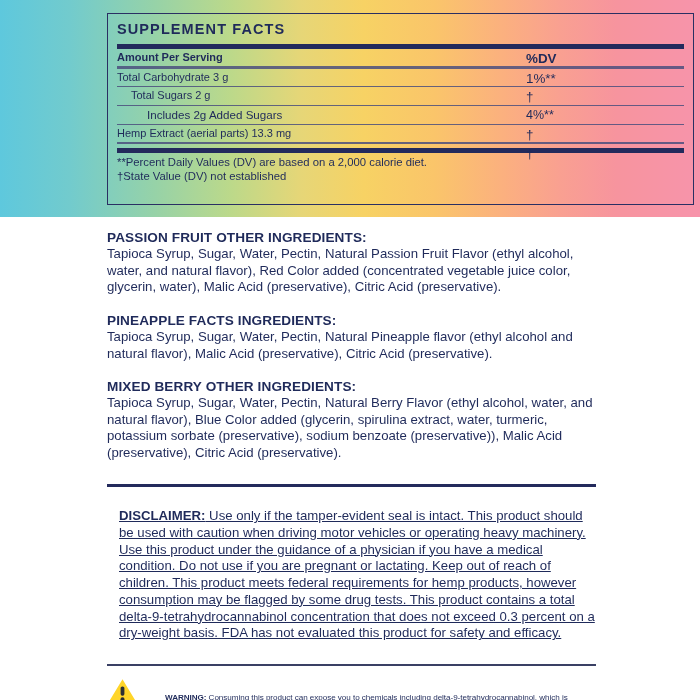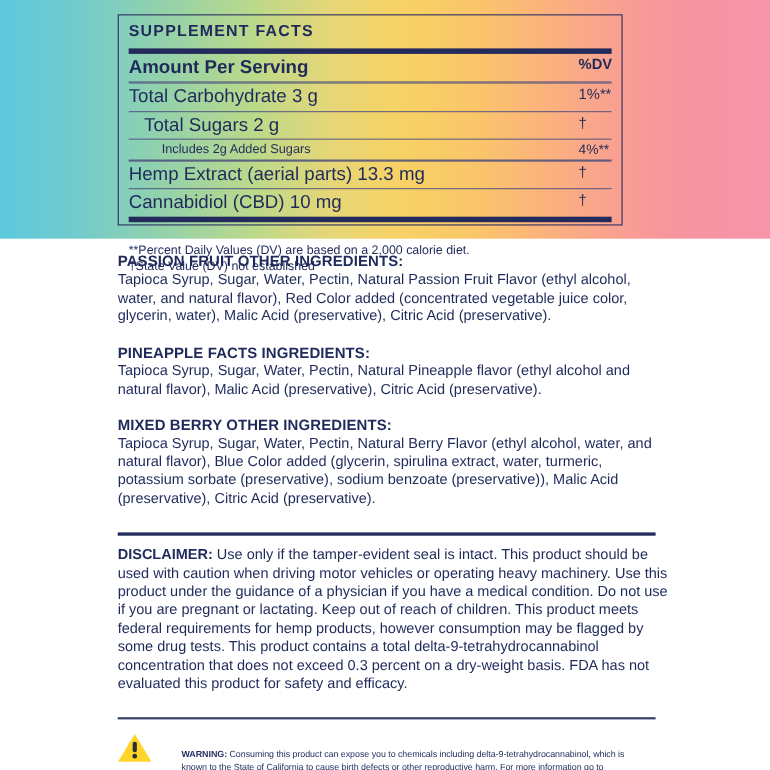--- a/index.html
+++ b/index.html
@@ -34,21 +34,21 @@
       #f7949e 88%,
       #f794ab 100%
     );
     box-sizing: border-box;
   }
 
   #supplement-facts-panel {
     position: absolute;
     left: 107px;
     top: 13px;
-    width: 459px;
+    width: 587px;
     height: 192px;
     border: 1.5px solid #2a2f63;
     box-sizing: border-box;
     padding: 6px 9px 4px 9px;
   }
 
   .sf-title {
     font-size: 14.5px;
     font-weight: bold;
     letter-spacing: 1.1px;
@@ -79,39 +79,39 @@
 
   .sf-row {
     display: flex;
     align-items: baseline;
     justify-content: flex-start;
     padding: 2px 0 2px 0;
     position: relative;
   }
   .sf-row .label {
     flex: 0 0 auto;
-    font-size: 17px;
+    font-size: 11px;
     line-height: 1.2;
   }
   .sf-row .dv {
     position: absolute;
     left: 409px;
     font-size: 13.4px;
     line-height: 1.2;
   }
   .sf-row.header .label,
   .sf-row.header .dv {
     font-weight: bold;
   }
   .sf-row.indent1 .label { padding-left: 14px; }
   .sf-row.indent2 .label { padding-left: 30px; font-size: 11.6px; }
   .sf-row.indent2 .dv { font-size: 12.5px; }
 
   .sf-footnotes {
-    padding-top: 19px;
+    padding-top: 2px;
     font-size: 11.3px;
     line-height: 1.28;
   }
   .sf-footnotes div { white-space: nowrap; }
 
   
   #content {
     position: relative;
     padding: 0 0 0 0;
     width: 700px;
@@ -143,21 +143,22 @@
     width: 489px;
     height: 3.4px;
     background: #232a5c;
   }
   #disclaimer-block {
     padding-top: 9px;
   }
   .disclaimer-text {
     font-size: 13.2px;
     line-height: 1.27;
-    margin: 0;
+    margin: 12px;
+    text-decoration: underline;
   }
   .disclaimer-text b { font-weight: bold; }
 
   #warning-divider {
     margin: 22px 107px 0 107px;
     width: 489px;
     height: 2.2px;
     background: #3a4064;
   }
 
@@ -217,21 +218,20 @@
     </div>
 
     <div class="rule-thin"></div>
     <div class="sf-row">
       <span class="label">Hemp Extract (aerial parts) 13.3 mg</span>
       <span class="dv">†</span>
     </div>
 
     <div class="rule-thin"></div>
     <div class="sf-row">
-      <span class="label">Cannabidiol (CBD) 10 mg</span>
       <span class="dv">†</span>
     </div>
 
     <div class="rule-thick-bottom"></div>
 
     <div class="sf-footnotes">
       <div>**Percent Daily Values (DV) are based on a 2,000 calorie diet.</div>
       <div>†State Value (DV) not established</div>
     </div>
 

